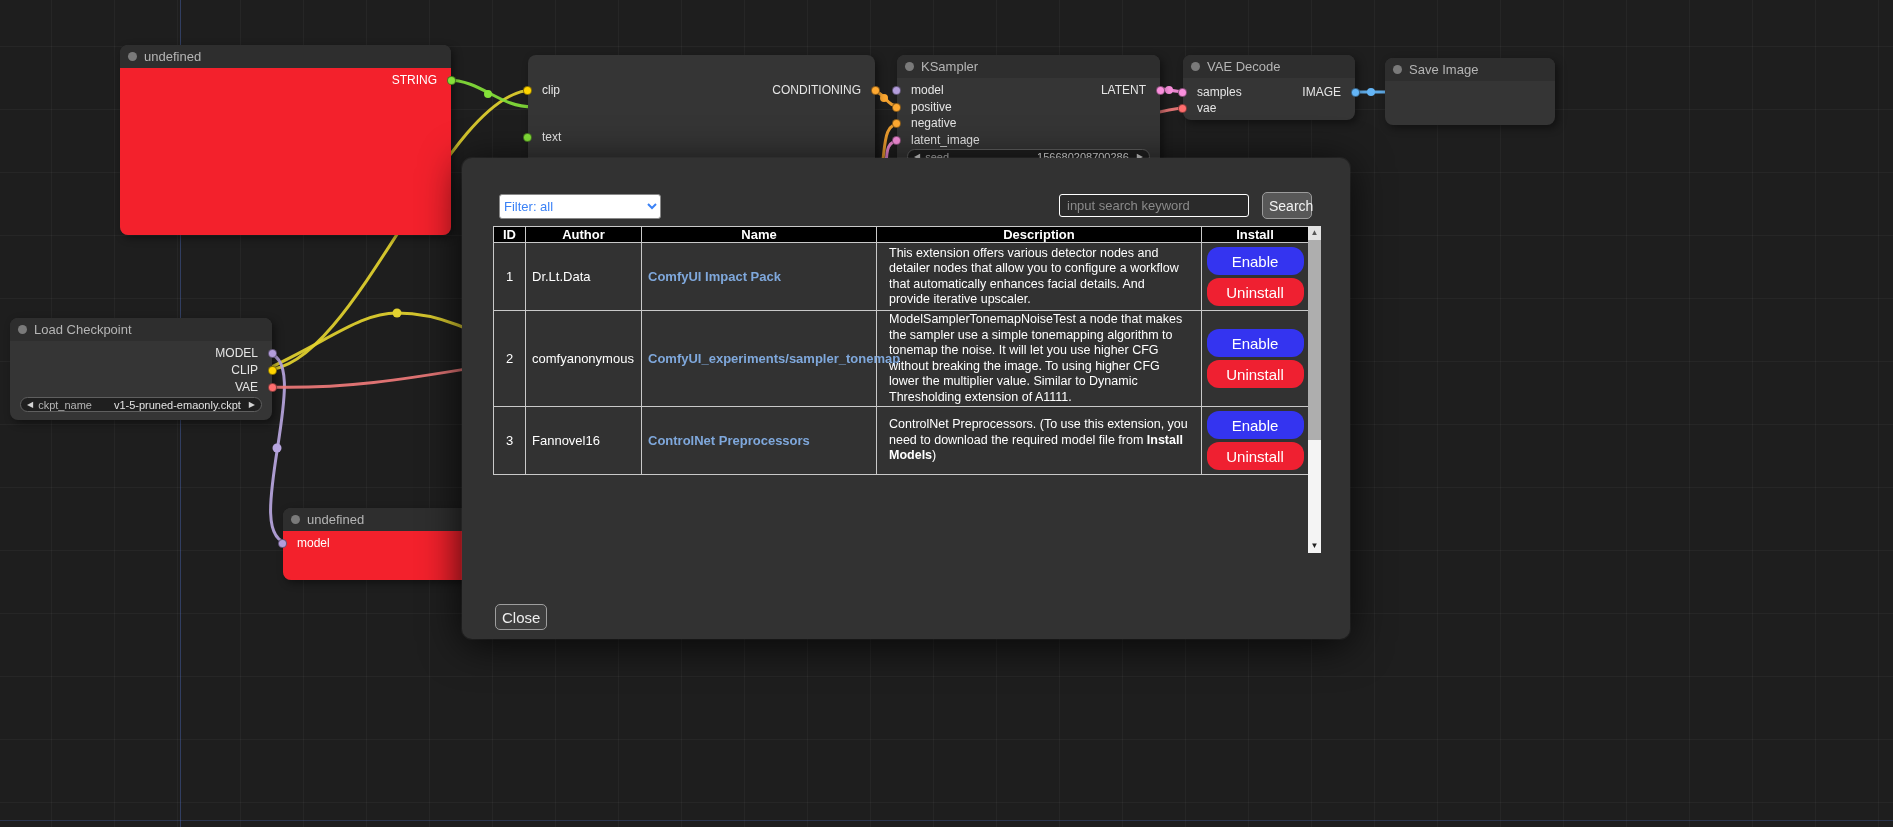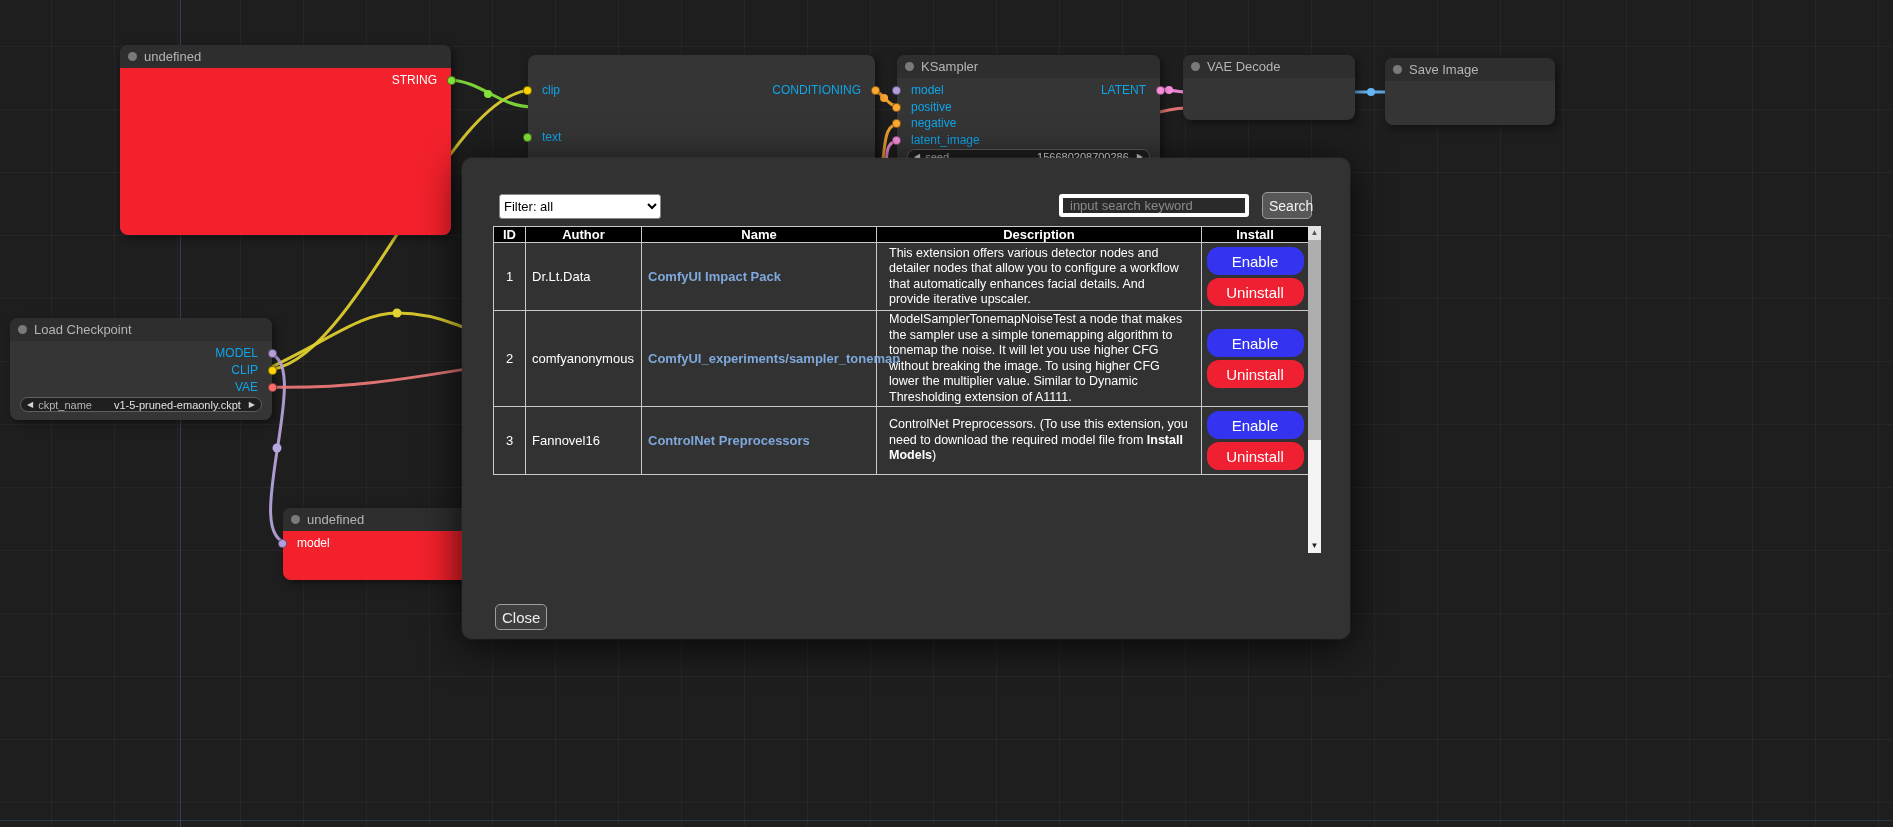--- a/index.html
+++ b/index.html
@@ -29,21 +29,21 @@
     box-shadow:3px 3px 8px rgba(0,0,0,.45);
   }
   .node-title {
     position:relative; height:23px; line-height:23px; background:#2e2e2e;
     border-radius:8px 8px 0 0; color:#b5b5b5; font-size:13px; padding-left:24px;
     white-space:nowrap; overflow:hidden;
   }
   .collapse-dot { position:absolute; left:8px; top:7px; width:9px; height:9px; border-radius:50%; background:#7a7a7a; }
   .node-body { position:absolute; left:0; right:0; top:23px; bottom:0; border-radius:0 0 8px 8px; }
   .node.red-node .node-body { background:#f3212c; }
-  .slot { position:absolute; height:16px; line-height:16px; font-size:12px; color:#0ea5e9; white-space:nowrap; }
+  .slot { position:absolute; height:16px; line-height:16px; font-size:12px; color:#e5e5e5; white-space:nowrap; }
   .slot.in  { left:0; padding-left:14px; }
   .slot.out { right:0; padding-right:14px; text-align:right; }
   .slot .dot { position:absolute; top:3.5px; width:9px; height:9px; border-radius:50%; border:1px solid rgba(0,0,0,.45); }
   .slot.in .dot  { left:-5px; }
   .slot.out .dot { right:-5px; }
   .slot.on-red { color:#ffffff; }
   .dot.c-model{background:#b39ddb}.dot.c-clip{background:#ffd500}.dot.c-vae{background:#ff6e6e}
   .dot.c-cond{background:#ffa931}.dot.c-latent{background:#f98fdc}.dot.c-image{background:#64b5f6}
   .dot.c-string{background:#84e139}
   .widget {
@@ -56,26 +56,26 @@
   .widget .wvalue { margin-left:auto; color:#e2e2e2; padding-right:3px; }
 
   
   .dialog {
     position:absolute; left:462px; top:158px; width:888px; height:481px; z-index:10;
     background:#323232; border-radius:10px;
     box-shadow:0 6px 40px rgba(0,0,0,.78), 0 0 0 1px rgba(255,255,255,.06);
   }
   select.filter {
     position:absolute; left:37px; top:36px; width:162px; height:25px;
-    font-size:13px; font-family:inherit; background:#fff; color:#000000;
+    font-size:13px; font-family:inherit; background:#fff; color:#3b82f6;
     border:1px solid #888; border-radius:3px;
   }
   .search-input {
     position:absolute; left:597px; top:36px; width:190px; height:23px;
-    background:#2a2a2a; border:4px solid #ffffff; border-radius:3px;
+    background:#2a2a2a; border:1px solid #ffffff; border-radius:3px;
     color:#ddd; font-size:13px; font-family:inherit; padding:0 7px;
   }
   .search-input::placeholder { color:#8a8a8a; }
   .search-btn {
     position:absolute; left:800px; top:34px; width:50px; height:27px;
     background:#585858; border:1px solid #9b9b9b; border-radius:5px;
     color:#f2f2f2; font-size:14px; font-family:inherit; cursor:pointer;
   }
   .table-wrap { position:absolute; left:31px; top:68px; width:828px; height:327px; }
   table.ext-table { border-collapse:collapse; table-layout:fixed; width:815px; }
@@ -190,20 +190,34 @@
       <span class="wvalue">156680208700286</span>
       <span class="arrow">▶</span>
     </div>
   </div>
 </div>
 
 <div class="node" style="left:1183px; top:55px; width:172px; height:65px;">
   <div class="node-title">
     <span class="collapse-dot"></span>
     <span>VAE Decode</span>
+  </div>
+  <div class="node-body">
+    <div class="slot in" style="top:6px;">
+      <span class="dot c-latent"></span>
+      <span>samples</span>
+    </div>
+    <div class="slot in" style="top:22px;">
+      <span class="dot c-vae"></span>
+      <span>vae</span>
+    </div>
+    <div class="slot out" style="top:6px;">
+      <span>IMAGE</span>
+      <span class="dot c-image"></span>
+    </div>
   </div>
 </div>
 
 <div class="node" style="left:1385px; top:58px; width:170px; height:67px;">
   <div class="node-title">
     <span class="collapse-dot"></span>
     <span>Save Image</span>
   </div>
 </div>
 

